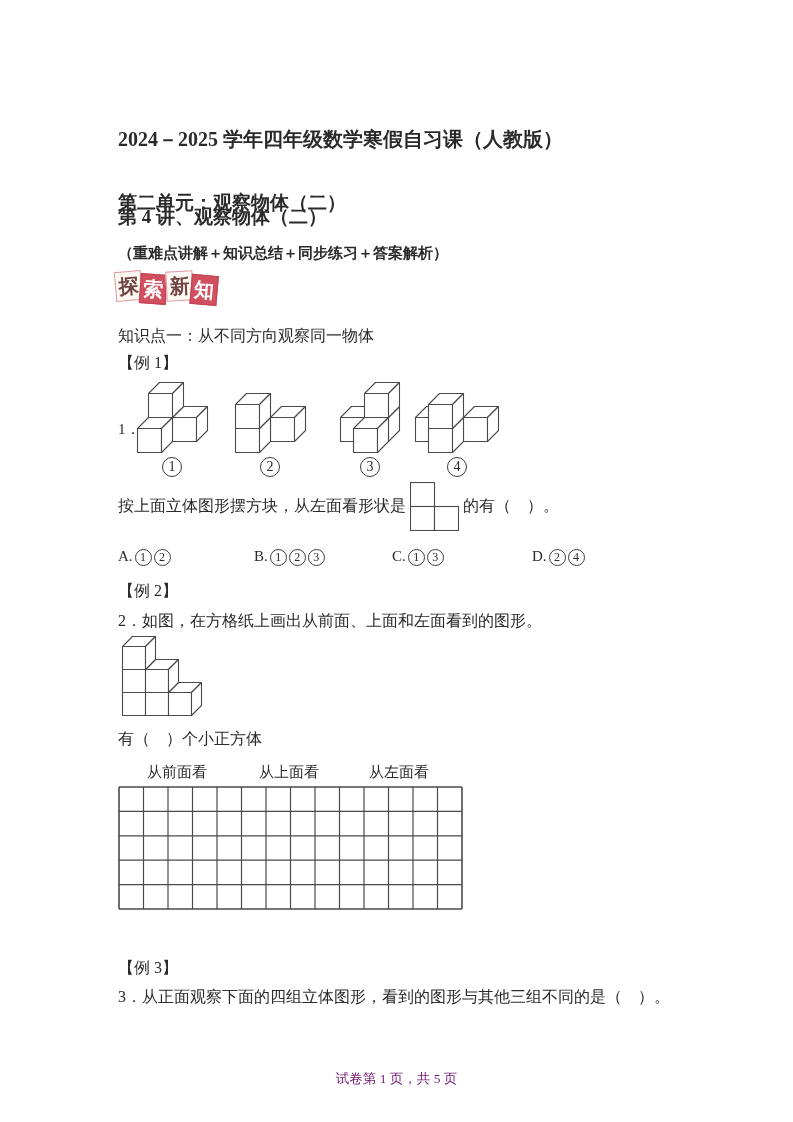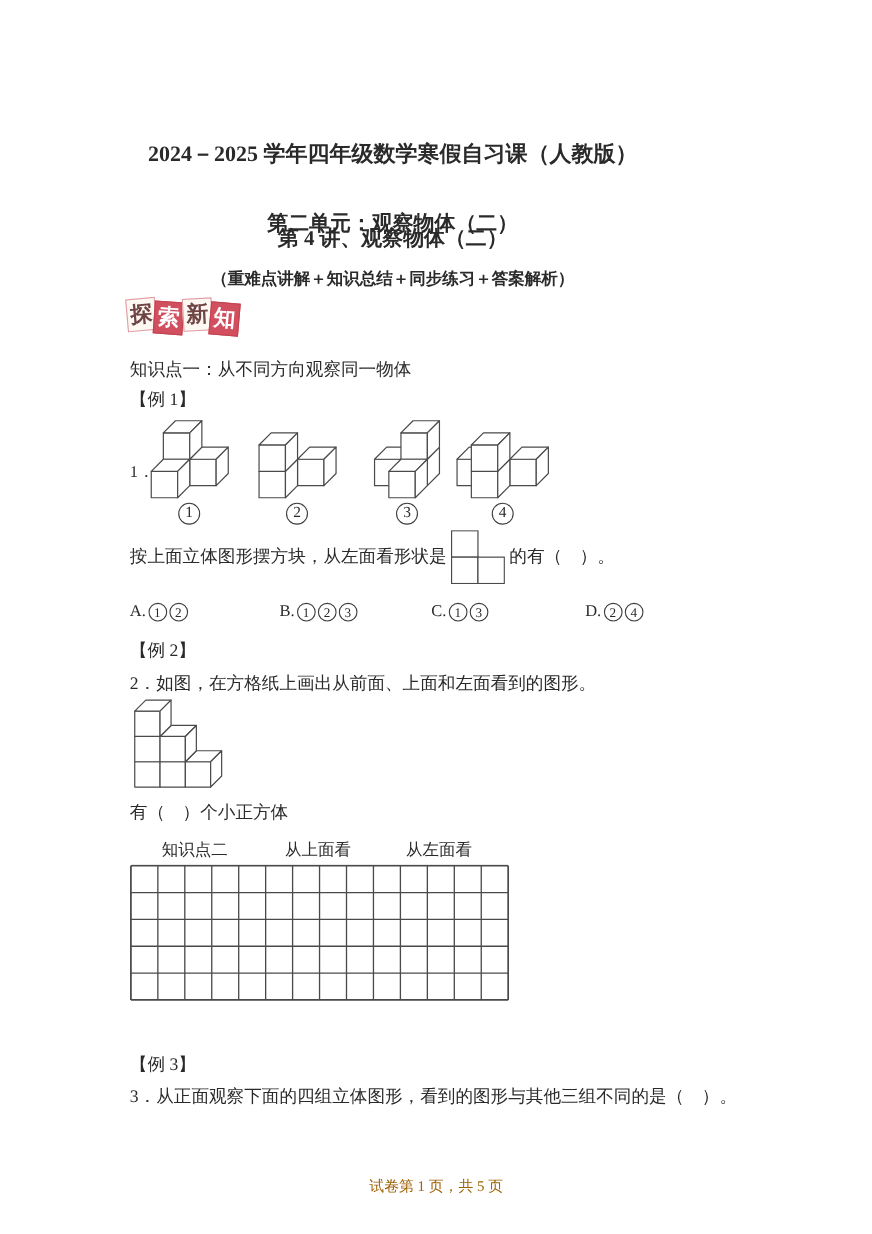--- a/index.html
+++ b/index.html
@@ -1,19 +1,19 @@
 <!DOCTYPE html>
 <html><head>
 <meta charset="utf-8">
 <style>
   html,body{margin:0;padding:0;background:#e8e8e8;}
   .page{position:relative;width:793px;height:1122px;margin:0 auto;background:#ffffff;
         font-family:"Liberation Serif","DejaVu Serif",serif;color:#2a2a2a;overflow:hidden;}
   .abs{position:absolute;}
-  .titlewrap{left:118px;width:478px;text-align:center;font-weight:bold;white-space:nowrap;}
+  .titlewrap{left:118px;width:478px;text-align:left;font-weight:bold;white-space:nowrap;}
   .t1{top:126px;font-size:20px;}
   .t2{top:166px;font-size:19px;margin-top:24px;}
   .t3{top:204px;font-size:19px;}
   .sub{top:244px;font-size:15px;}
   .badge{left:115px;top:271px;display:flex;align-items:flex-start;}
   .tile{width:27px;height:30px;display:flex;align-items:center;justify-content:center;
         font-size:20px;font-weight:bold;line-height:1;box-sizing:border-box;}
   .tile.light{background:#fdf8f2;border:1px solid #de9ba3;color:#6f4444;}
   .tile.dark{background:#d14f5e;border:1px solid #c24350;color:#ffffff;}
   .tile:nth-child(1){transform:rotate(-5deg);}
@@ -39,21 +39,21 @@
   .ex2{left:118px;top:581px;}
   .q2{left:118px;top:611px;}
   .stair{left:121px;top:635px;}
   .q2count{left:118px;top:729px;}
   .vlabel{top:763px;font-size:15px;white-space:nowrap;}
   .vl1{left:147px;} .vl2{left:259px;} .vl3{left:369px;}
   .gridfig{left:118px;top:786px;}
   .kp2{left:118px;top:927px;}
   .ex3{left:118px;top:958px;}
   .q3{left:118px;top:987px;}
-  .footer{left:0;width:793px;text-align:center;top:1070px;font-size:13.5px;color:#a16207;}
+  .footer{left:0;width:793px;text-align:center;top:1070px;font-size:13.5px;color:#701a75;}
 </style>
 </head>
 <body>
 
 <div class="page">
 
   <div class="abs titlewrap t1">2024－2025 学年四年级数学寒假自习课（人教版）</div>
   <div class="abs titlewrap t2">第二单元：观察物体（二）</div>
   <div class="abs titlewrap t3">第 4 讲、观察物体（二）</div>
   <div class="abs titlewrap sub">（重难点讲解＋知识总结＋同步练习＋答案解析）</div>
@@ -169,21 +169,21 @@
         <polygon points="23,-46 46,-46 56,-56 33,-56" fill="#ffffff" stroke="#4a4a4a" stroke-width="1.1" stroke-linejoin="round"></polygon>
         <polygon points="46,-23 56,-33 56,-56 46,-46" fill="#ffffff" stroke="#4a4a4a" stroke-width="1.1" stroke-linejoin="round"></polygon>
         <polygon points="0,-46 23,-46 23,-69 0,-69" fill="#ffffff" stroke="#4a4a4a" stroke-width="1.1" stroke-linejoin="round"></polygon>
         <polygon points="0,-69 23,-69 33,-79 10,-79" fill="#ffffff" stroke="#4a4a4a" stroke-width="1.1" stroke-linejoin="round"></polygon>
         <polygon points="23,-46 33,-56 33,-79 23,-69" fill="#ffffff" stroke="#4a4a4a" stroke-width="1.1" stroke-linejoin="round"></polygon>
       </svg>
   </div>
 
   <div class="abs bodytext q2count">有（　）个小正方体</div>
 
-  <div class="abs vlabel vl1">知识点二</div>
+  <div class="abs vlabel vl1">从前面看</div>
   <div class="abs vlabel vl2">从上面看</div>
   <div class="abs vlabel vl3">从左面看</div>
 
   <div class="abs gridfig">
     <svg width="345" height="124" viewBox="-1 -1 345 124">
         <line x1="0" y1="0" x2="0" y2="122" stroke="#4a4a4a" stroke-width="1.6"></line>
         <line x1="24.5" y1="0" x2="24.5" y2="122" stroke="#4a4a4a" stroke-width="1.2"></line>
         <line x1="49" y1="0" x2="49" y2="122" stroke="#4a4a4a" stroke-width="1.2"></line>
         <line x1="73.5" y1="0" x2="73.5" y2="122" stroke="#4a4a4a" stroke-width="1.2"></line>
         <line x1="98" y1="0" x2="98" y2="122" stroke="#4a4a4a" stroke-width="1.2"></line>

